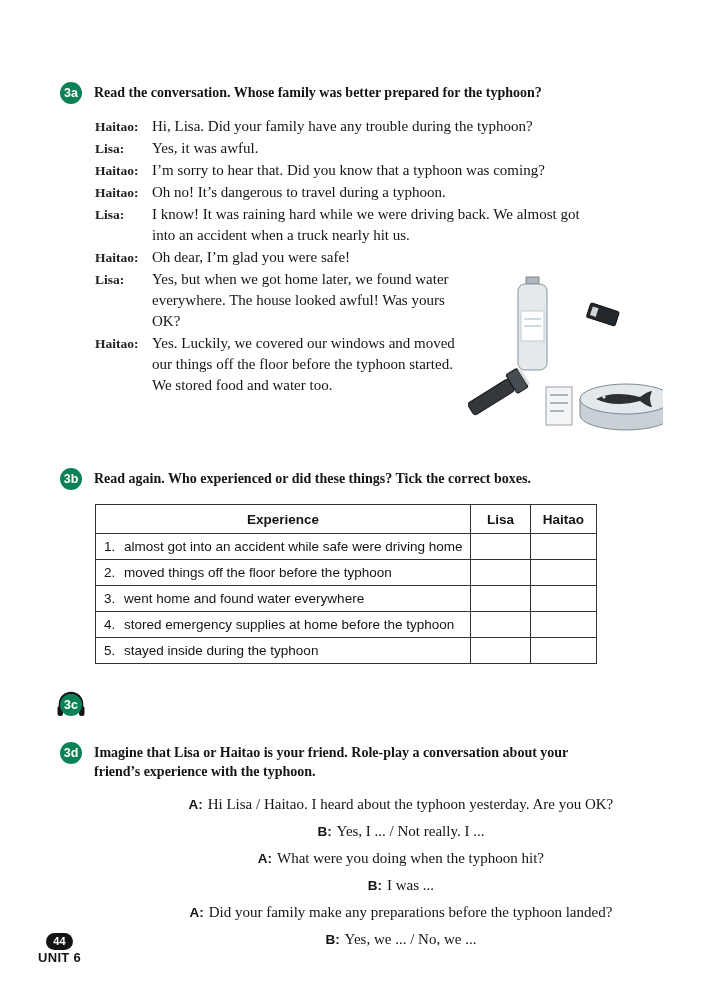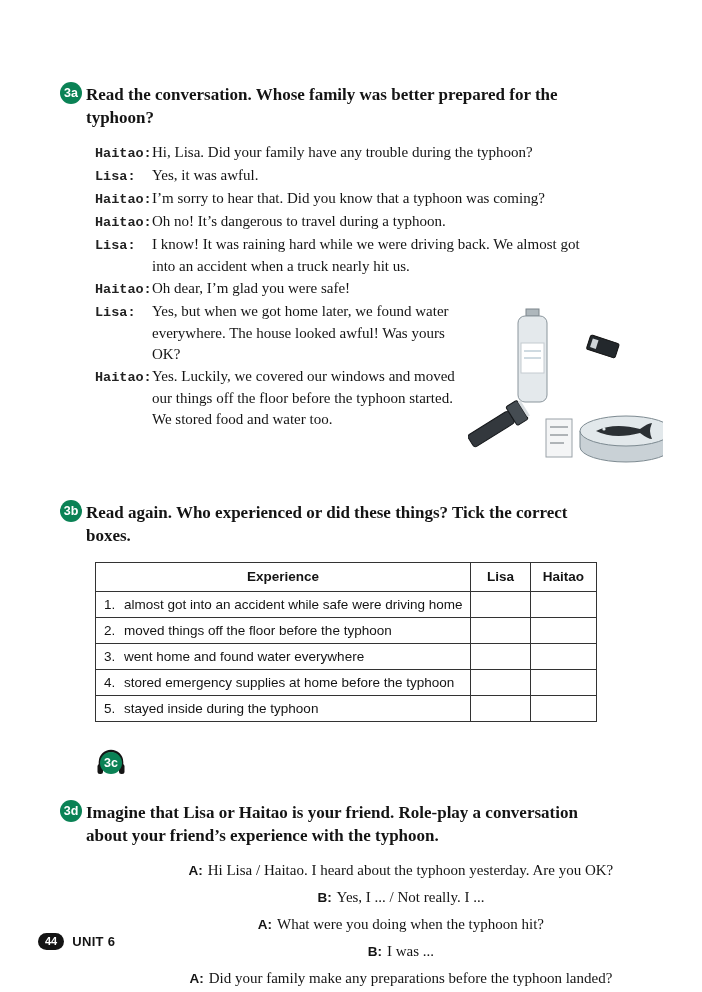--- a/index.html
+++ b/index.html
@@ -1,56 +1,56 @@
 <!DOCTYPE html>
 <html><head>
 <meta charset="utf-8">
 <style>
   html,body{margin:0;padding:0;background:#fff;}
   .page{position:relative;width:702px;height:992px;background:#fff;color:#141414;
         font-family:"Liberation Serif", serif;overflow:hidden;}
 
   
   .sec{margin-left:60px;}
-  .sec-head{display:flex;align-items:flex-start;gap:4px;}
+  .sec-head{display:flex;align-items:flex-start;gap:12px;}
   .badge{flex:0 0 auto;display:inline-flex;width:22px;height:22px;border-radius:50%;
          background:#0a8255;color:#fff;align-items:center;justify-content:center;
          font-family:"Liberation Sans", sans-serif;font-weight:bold;font-size:12.5px;}
-  .badge-wrap{position:relative;flex:0 0 auto;width:33px;height:22px;margin-left:40px;}
+  .badge-wrap{position:relative;flex:0 0 auto;width:33px;height:22px;}
   .badge-wrap .badge{position:absolute;left:0;top:0;}
   .badge-wrap svg{position:absolute;left:-6px;top:-6px;}
-  .sec-title{font-weight:bold;font-size:17px;line-height:1.35;padding-top:2px;max-width:520px;}
+  .sec-title{font-weight:bold;font-size:14px;line-height:1.35;padding-top:2px;max-width:520px;}
 
   
   .dialogue{margin:12px 0 0 35px;width:508px;font-size:15px;line-height:21px;}
   .turn{padding-left:57px;text-indent:-57px;margin-bottom:1px;}
   .spk{display:inline-block;width:57px;text-indent:0;vertical-align:baseline;
-       font-family:Liberation Mono, monospace;font-size:13.5px;font-weight:bold;color:#222;}
+       font-family:Liberation Serif, serif;font-size:13.5px;font-weight:bold;color:#222;}
   .ill-float{float:right;width:195px;height:175px;margin-left:8px;margin-right:-60px;}
 
   
   .tick-table{margin:14px 0 0 35px;border-collapse:collapse;width:502px;
               font-family:"Liberation Sans", sans-serif;font-size:13.5px;}
   .tick-table th,.tick-table td{border:1px solid #333;}
   .tick-table{border:1.5px solid #222;}
   .tick-table th{font-weight:bold;text-align:center;height:26px;}
   .tick-table td.exp{padding:4px 6px 4px 8px;height:17px;}
   .tick-table td.tick{width:57px;}
   .tick-table td.tick2{width:63px;}
   .rownum{display:inline-block;width:20px;}
 
   
   .rp-lines{margin:12px 0 0 35px;font-size:15px;line-height:21px;}
   .rp-line{margin-bottom:6px;text-align:center;}
   .rp-spk{display:inline-block;width:24px;font-family:"Liberation Sans", sans-serif;
           font-size:13.5px;font-weight:bold;}
 
   
-  .footer{position:absolute;left:38px;top:933px;display:flex;align-items:center;gap:8px;
-          font-family:"Liberation Sans", sans-serif;}
+  .footer{position:absolute;left:38px;top:933px;display:flex;align-items:center;
+          font-family:"Liberation Sans", sans-serif;flex-direction:column;}
   .page-pill{background:#141414;color:#fff;border-radius:10px;padding:2px 7px;
              font-size:11px;font-weight:bold;line-height:13px;}
   .unit-label{font-size:13px;font-weight:bold;letter-spacing:.3px;}
 
   
   #sec-a{padding-top:82px;}
   #sec-b{margin-top:24px;}
   #sec-c{margin-top:30px;}
   #sec-d{margin-top:26px;}
 </style>

